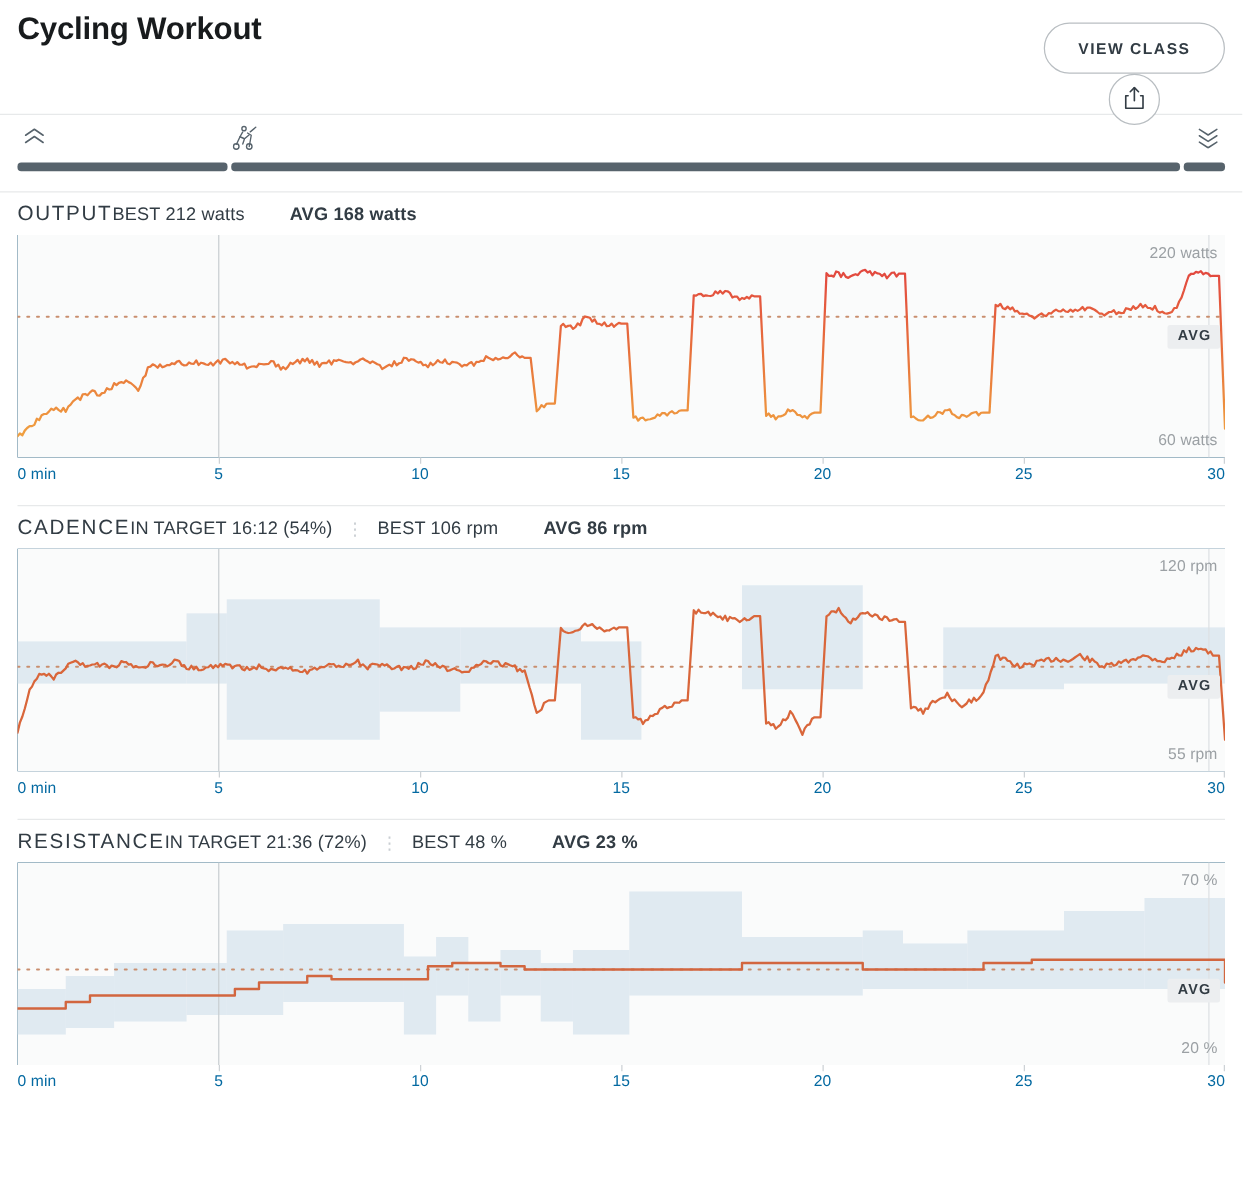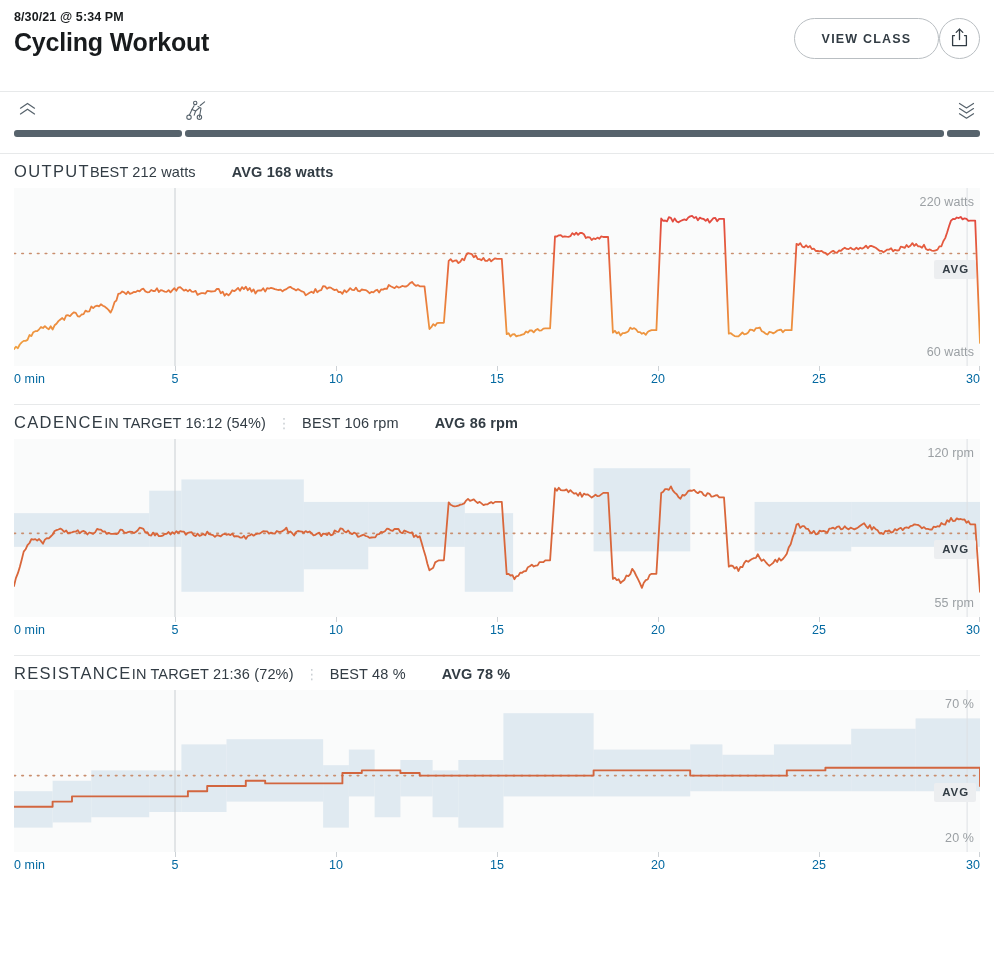--- a/index.html
+++ b/index.html
@@ -43,20 +43,21 @@
     line-height: 15px;
   }
   .hdr-sub .dot { color: #c5c9cc; padding: 0 3px; }
 
   .hdr-actions {
     position: absolute;
     top: 18px;
     right: 14px;
     display: flex;
     align-items: center;
+    flex-direction: column;
   }
   .btn-view-class {
     height: 41px;
     min-width: 145px;
     padding: 0 26px;
     border: 1px solid #b9bec2;
     border-radius: 21px;
     background: #fff;
     font-family: "Liberation Sans", sans-serif;
     font-size: 12.5px;
@@ -200,21 +201,20 @@
   }
   .tick-lbl.first { transform: none; left: 0; }
   .tick-lbl.last  { transform: translateX(-100%); }
 
   .divider { height: 1px; background: #e7e9ea; margin: 14px 0 0 0; }
 </style>
 </head>
 <body>
 
 <div class="header">
-  <div class="hdr-date">8/30/21 @ 5:34 PM</div>
   <div class="hdr-title">Cycling Workout</div>
 
   <div class="hdr-actions">
     <button class="btn-view-class">VIEW CLASS</button>
     <button class="btn-share">
       <span>
         <svg width="17" height="19" viewBox="0 0 17 19" fill="none">
           <path d="M8.5 1.2 L8.5 11.6" stroke="#323c44" stroke-width="1.3" stroke-linecap="round"></path>
           <path d="M5.2 4.4 L8.5 1.1 L11.8 4.4" stroke="#323c44" stroke-width="1.3" stroke-linecap="round" stroke-linejoin="round"></path>
           <path d="M3.5 7.6 H1.6 V17.6 H15.4 V7.6 H13.5" stroke="#323c44" stroke-width="1.3" stroke-linecap="round" stroke-linejoin="round"></path>
@@ -353,21 +353,21 @@
   <div class="divider"></div>
 </div>
 
 <div class="section">
   <div class="sec-head">
     <div class="sec-title">RESISTANCE</div>
     <div class="sec-stats">
       <span class="stat">IN TARGET 21:36 (72%)</span>
       <span class="stat-sep">⋮</span>
       <span class="stat">BEST 48 %</span>
-      <span class="stat">AVG 78 %</span>
+      <span class="stat">AVG 23 %</span>
     </div>
   </div>
   <div class="chart h-resistance">
     <svg id="svg-resistance" viewBox="0 0 966 162" preserveAspectRatio="none">
         <rect x="0" y="0" width="966" height="162" fill="#fafbfb"></rect>
         <rect x="0" y="101.2" width="38.64" height="36.40000000000002" fill="#dbe6ef" opacity="0.85"></rect>
         <rect x="38.64" y="90.80000000000001" width="38.64" height="41.599999999999994" fill="#dbe6ef" opacity="0.85"></rect>
         <rect x="77.28" y="80.4" width="57.96000000000001" height="46.8" fill="#dbe6ef" opacity="0.85"></rect>
         <rect x="135.24" y="80.4" width="32.19999999999999" height="41.599999999999994" fill="#dbe6ef" opacity="0.85"></rect>
         <rect x="167.44" y="54.400000000000006" width="45.08000000000001" height="67.6" fill="#dbe6ef" opacity="0.85"></rect>

